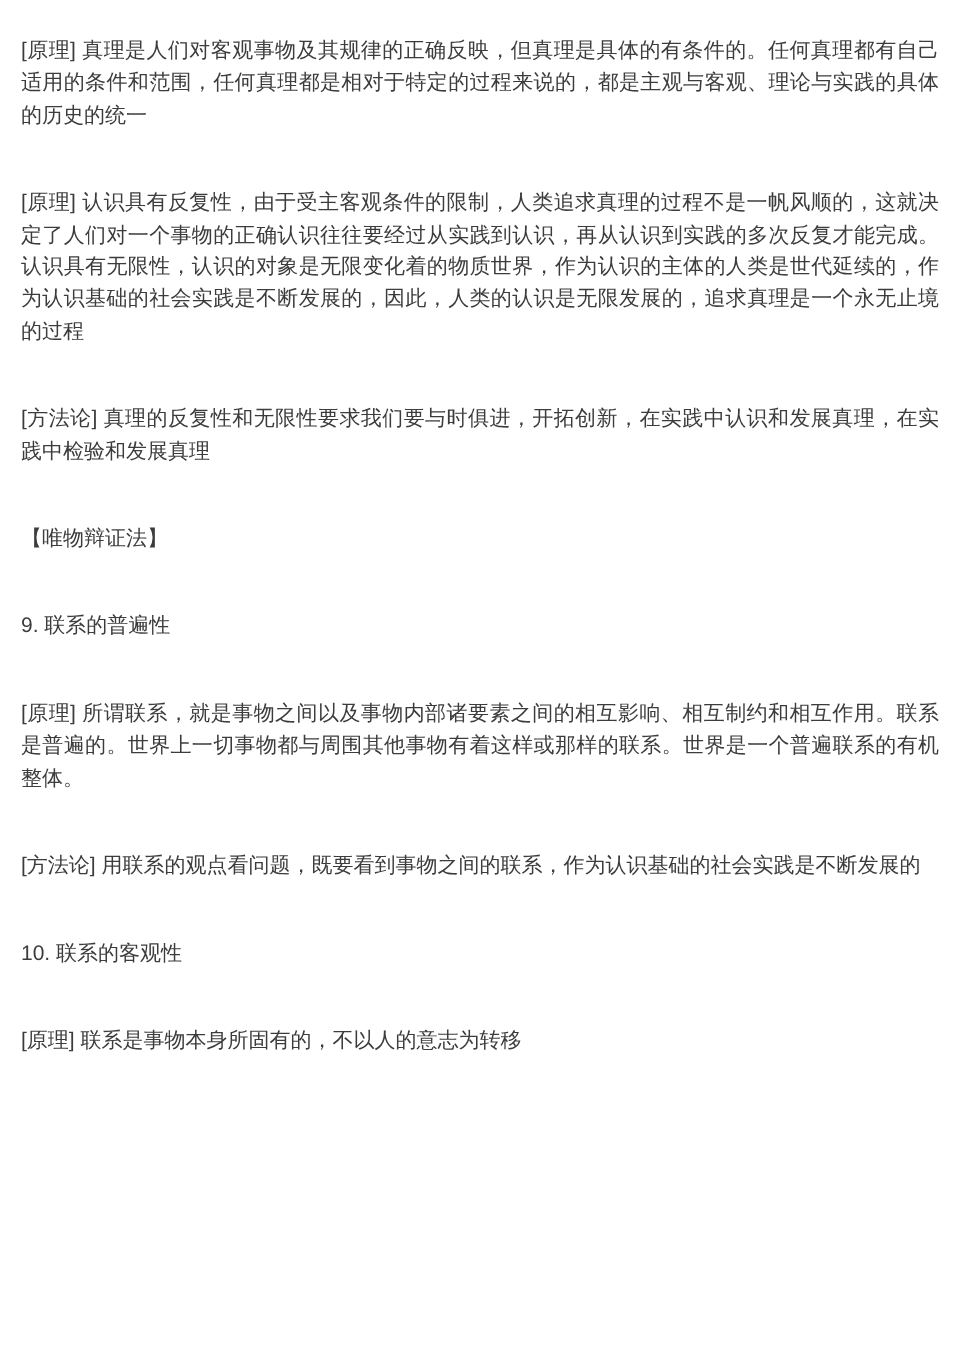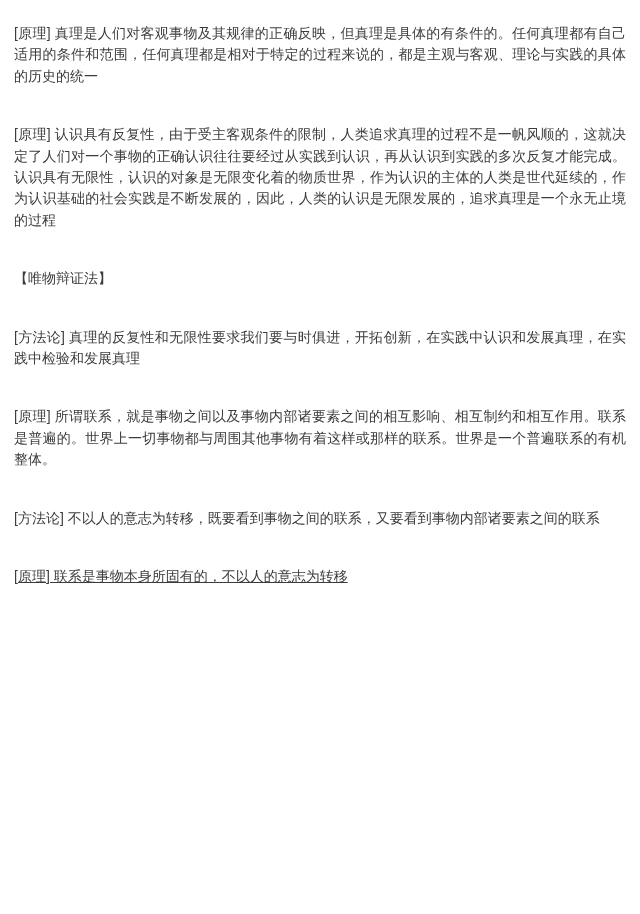--- a/index.html
+++ b/index.html
@@ -21,27 +21,28 @@
     font-size: 14px;
     line-height: 21.4px;
     color: #3c3c3c;
     margin: 0 0 37px 0;
     text-align: justify;
     word-break: break-all;
     font-weight: 400;
   }
   .block:last-child {
     margin-bottom: 0;
-    text-decoration: underline;
   }
 </style>
 </head>
 <body>
 
 <div class="page">
   <div class="block">[原理] 真理是人们对客观事物及其规律的正确反映，但真理是具体的有条件的。任何真理都有自己适用的条件和范围，任何真理都是相对于特定的过程来说的，都是主观与客观、理论与实践的具体的历史的统一</div>
   <div class="block">[原理] 认识具有反复性，由于受主客观条件的限制，人类追求真理的过程不是一帆风顺的，这就决定了人们对一个事物的正确认识往往要经过从实践到认识，再从认识到实践的多次反复才能完成。认识具有无限性，认识的对象是无限变化着的物质世界，作为认识的主体的人类是世代延续的，作为认识基础的社会实践是不断发展的，因此，人类的认识是无限发展的，追求真理是一个永无止境的过程</div>
+  <div class="block">[方法论] 真理的反复性和无限性要求我们要与时俱进，开拓创新，在实践中认识和发展真理，在实践中检验和发展真理</div>
   <div class="block">【唯物辩证法】</div>
-  <div class="block">[方法论] 真理的反复性和无限性要求我们要与时俱进，开拓创新，在实践中认识和发展真理，在实践中检验和发展真理</div>
+  <div class="block">9. 联系的普遍性</div>
   <div class="block">[原理] 所谓联系，就是事物之间以及事物内部诸要素之间的相互影响、相互制约和相互作用。联系是普遍的。世界上一切事物都与周围其他事物有着这样或那样的联系。世界是一个普遍联系的有机整体。</div>
-  <div class="block">[方法论] 不以人的意志为转移，既要看到事物之间的联系，又要看到事物内部诸要素之间的联系</div>
+  <div class="block">[方法论] 用联系的观点看问题，既要看到事物之间的联系，作为认识基础的社会实践是不断发展的</div>
+  <div class="block">10. 联系的客观性</div>
   <div class="block">[原理] 联系是事物本身所固有的，不以人的意志为转移</div>
 </div>
 
 </body></html>

